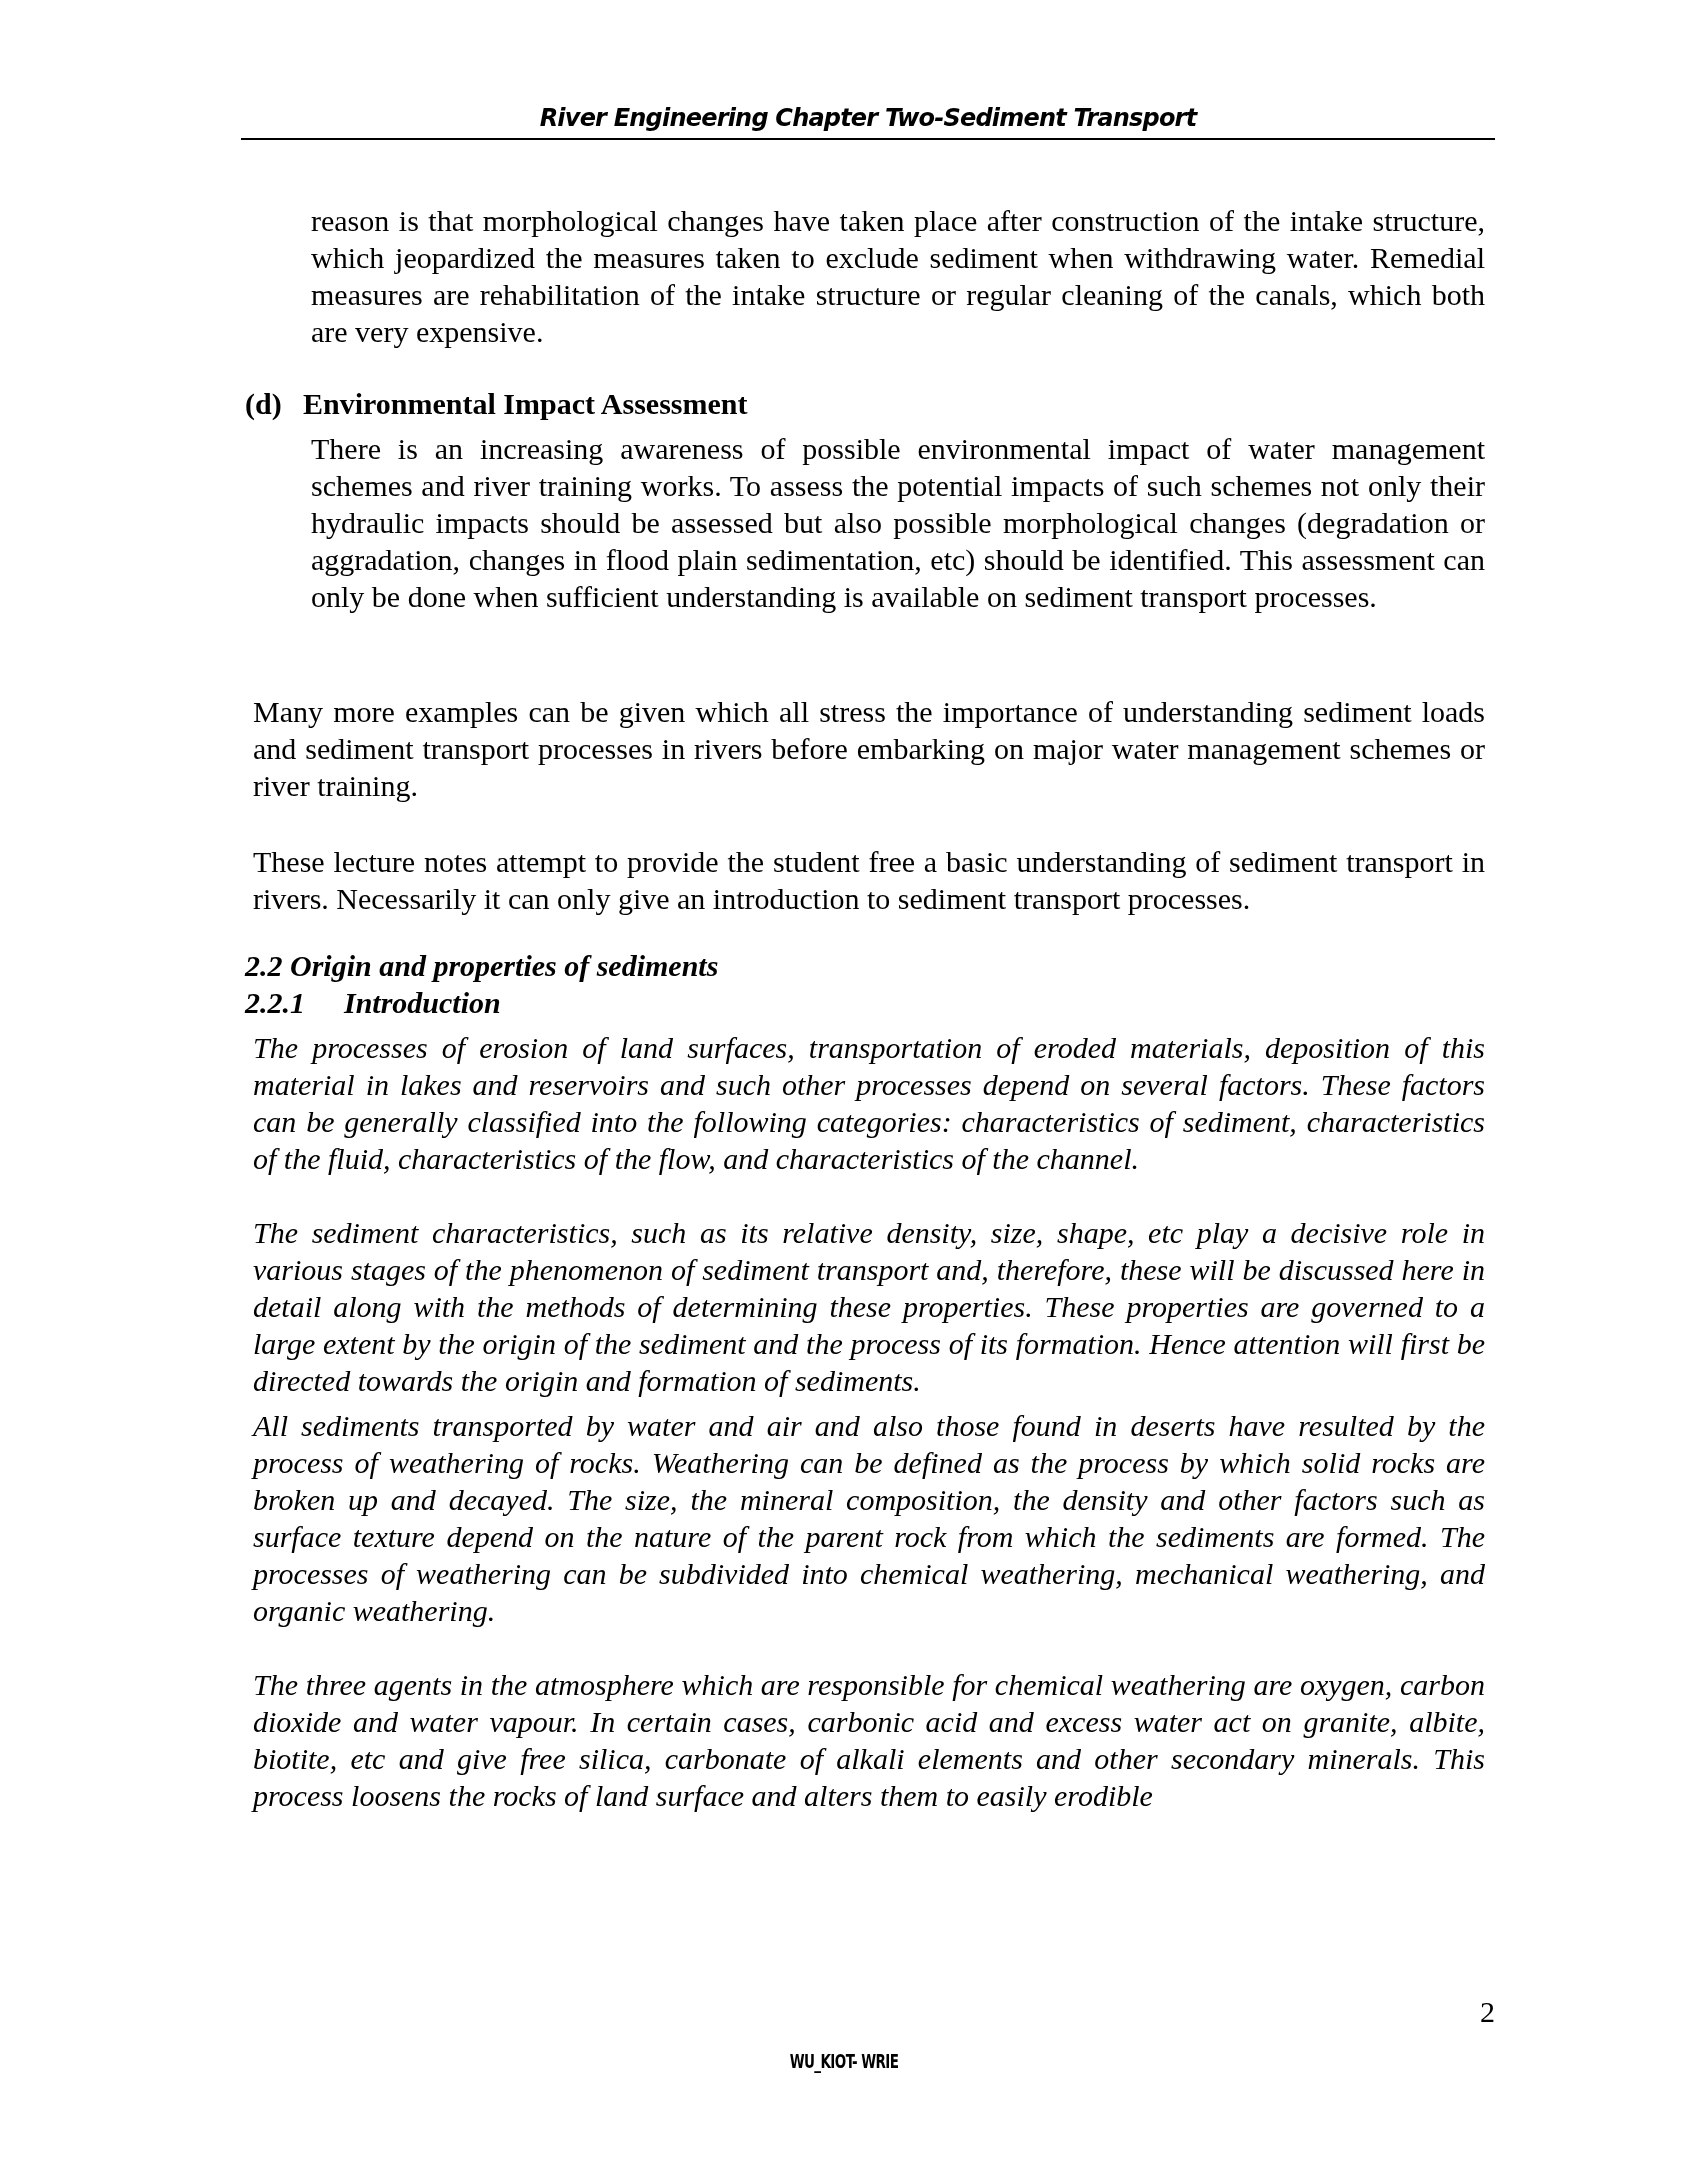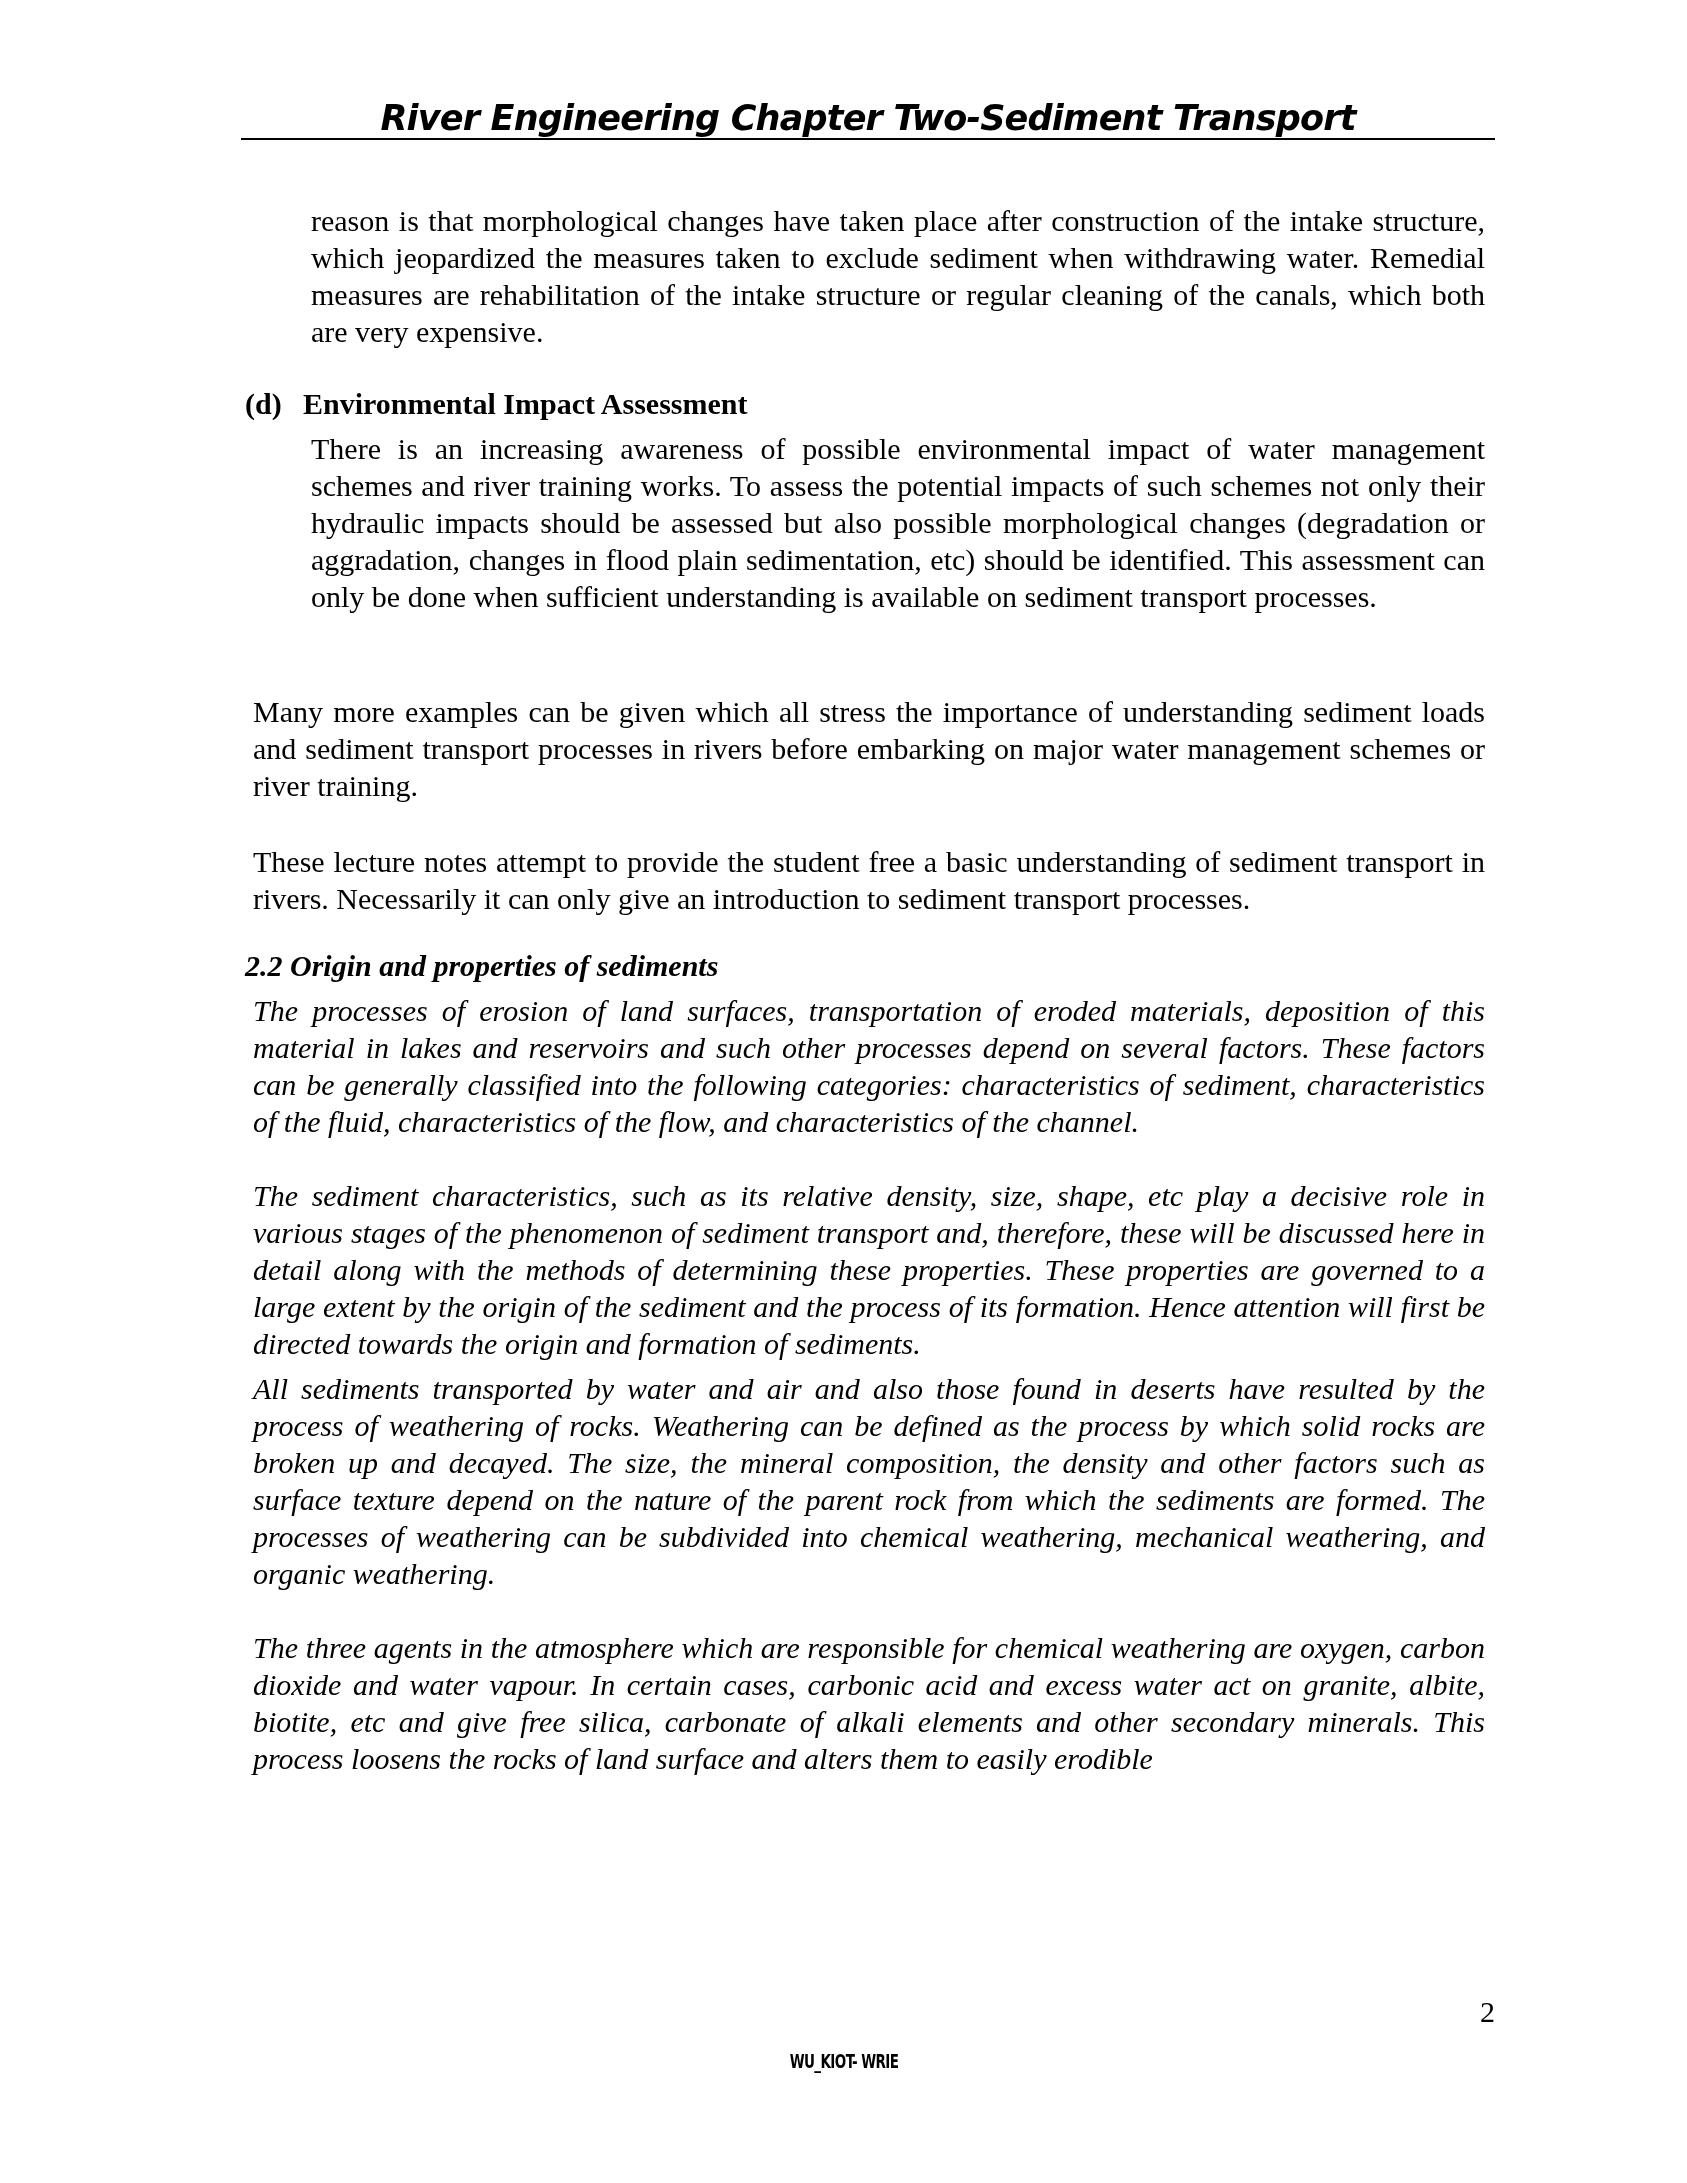--- a/index.html
+++ b/index.html
@@ -2,21 +2,21 @@
 <html style="font-size:13px"><head>
 <meta charset="utf-8">
 <style>
   html, body { margin: 0; padding: 0; background: #ffffff; }
   body { width: 1687px; height: 2183px; position: relative; overflow: hidden; color: #000; }
   .page { position: absolute; left: 0; top: 0; width: 1687px; height: 2183px; }
   .header {
     position: absolute; left: 241px; top: 97px; width: 1254px; height: 43px;
     text-align: center;
     font-family: "DejaVu Sans", sans-serif; font-style: italic; font-weight: bold;
-    font-size: 35px; letter-spacing: -0.8px; line-height: 43px;
+    font-size: 24px; letter-spacing: -0.8px; line-height: 43px;
   }
   .header-rule {
     position: absolute; left: 241px; top: 138px; width: 1254px; height: 0;
     border-top: 1.6px solid #000; border-bottom: 0.8px solid #000;
   }
   .body-text {
     font-family: "Liberation Serif", serif; font-size: 30px; line-height: 37px;
     text-align: justify;
   }
   .block { position: absolute; left: 245px; width: 1248px; }
@@ -56,20 +56,23 @@
   <div class="block body-text" style="top:685px;">
     <p>Many more examples can be given which all stress the importance of understanding sediment loads and sediment transport processes in rivers before embarking on major water management schemes or river training.</p>
   </div>
 
   <div class="block body-text" style="top:835px;">
     <p>These lecture notes attempt to provide the student free a basic understanding of sediment transport in rivers. Necessarily it can only give an introduction to sediment transport processes.</p>
   </div>
 
   <div class="block" style="top:947px;font-style:italic;">
     <div class="heading">2.2 Origin and properties of sediments</div>
+    <div class="heading">
+      <span class="sub-num">2.2.1</span><span>Introduction</span>
+    </div>
     <p class="body-text">The processes of erosion of land surfaces, transportation of eroded materials, deposition of this material in lakes and reservoirs and such other processes depend on several factors. These factors can be generally classified into the following categories: characteristics of sediment, characteristics of the fluid, characteristics of the flow, and characteristics of the channel.</p>
     <p class="body-text" style="margin-top:37px;">The sediment characteristics, such as its relative density, size, shape, etc play a decisive role in various stages of the phenomenon of sediment transport and, therefore, these will be discussed here in detail along with the methods of determining these properties. These properties are governed to a large extent by the origin of the sediment and the process of its formation. Hence attention will first be directed towards the origin and formation of sediments.</p>
     <p class="body-text">All sediments transported by water and air and also those found in deserts have resulted by the process of weathering of rocks. Weathering can be defined as the process by which solid rocks are broken up and decayed. The size, the mineral composition, the density and other factors such as surface texture depend on the nature of the parent rock from which the sediments are formed. The processes of weathering can be subdivided into chemical weathering, mechanical weathering, and organic weathering.</p>
     <p class="body-text" style="margin-top:37px;">The three agents in the atmosphere which are responsible for chemical weathering are oxygen, carbon dioxide and water vapour. In certain cases, carbonic acid and excess water act on granite, albite, biotite, etc and give free silica, carbonate of alkali elements and other secondary minerals. This process loosens the rocks of land surface and alters them to easily erodible</p>
   </div>
 
   <div class="pagenum">2</div>
   <div class="footer">WU_KIOT- WRIE</div>
 
 </div>

